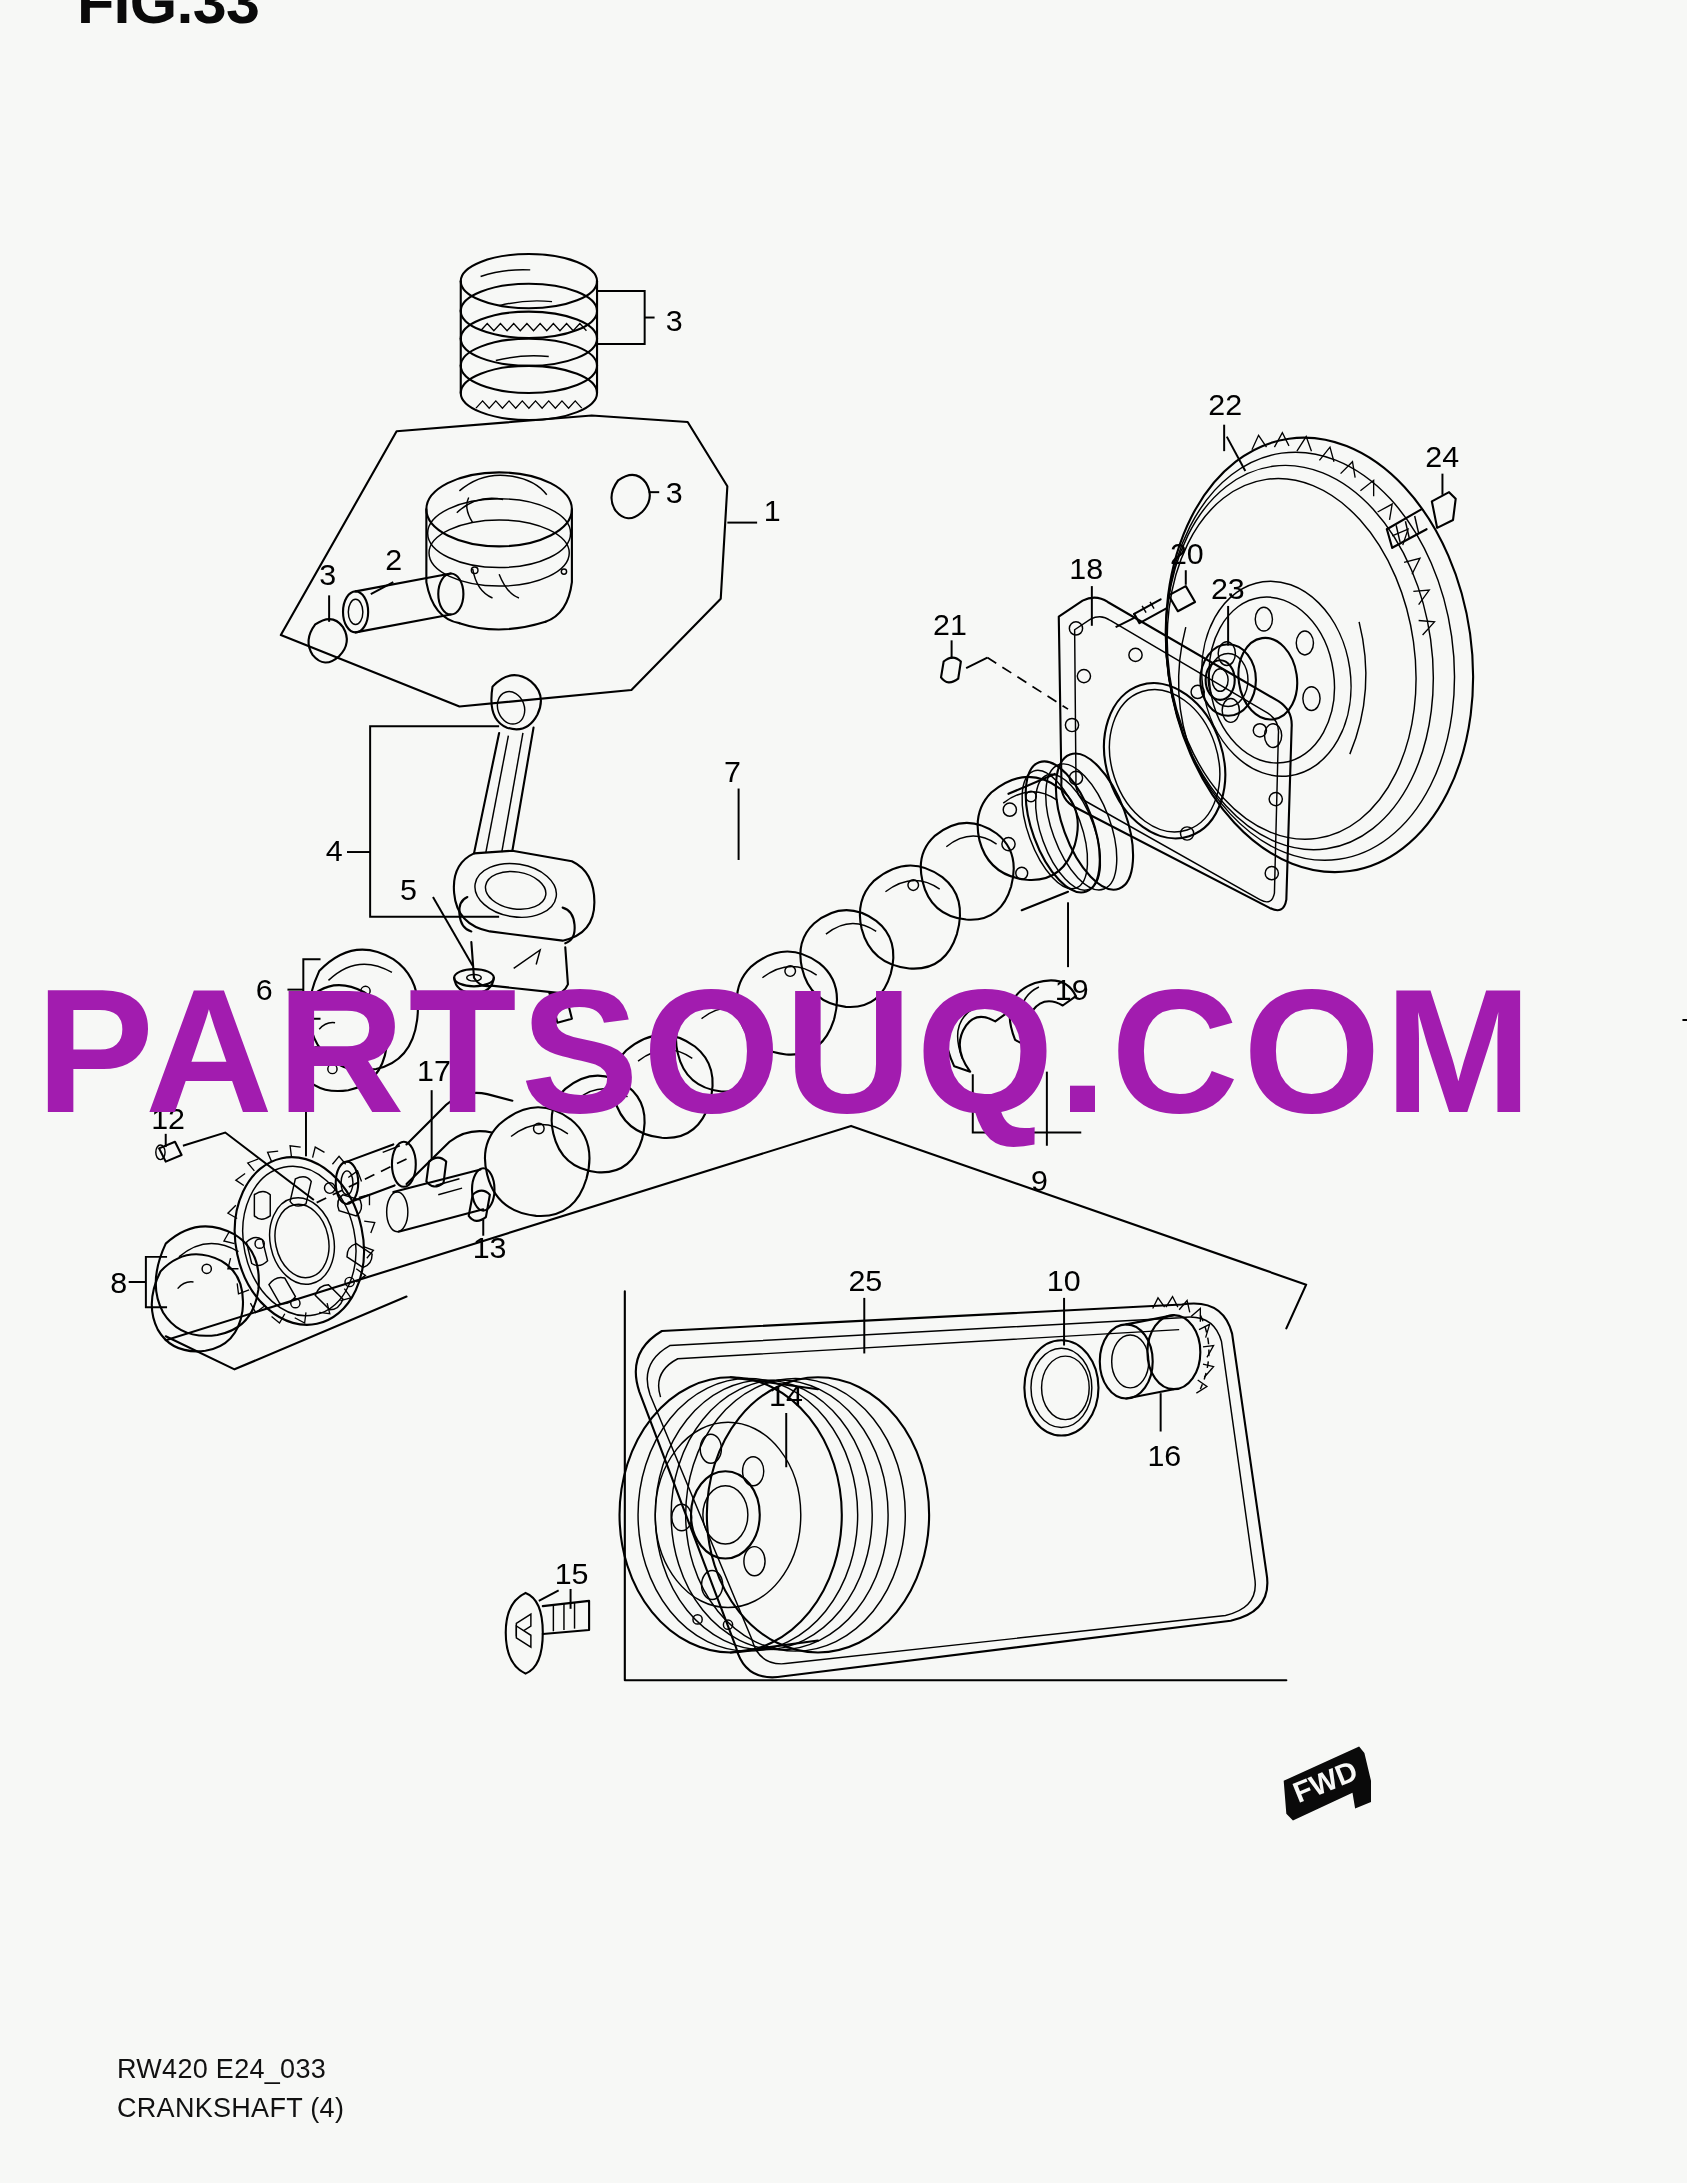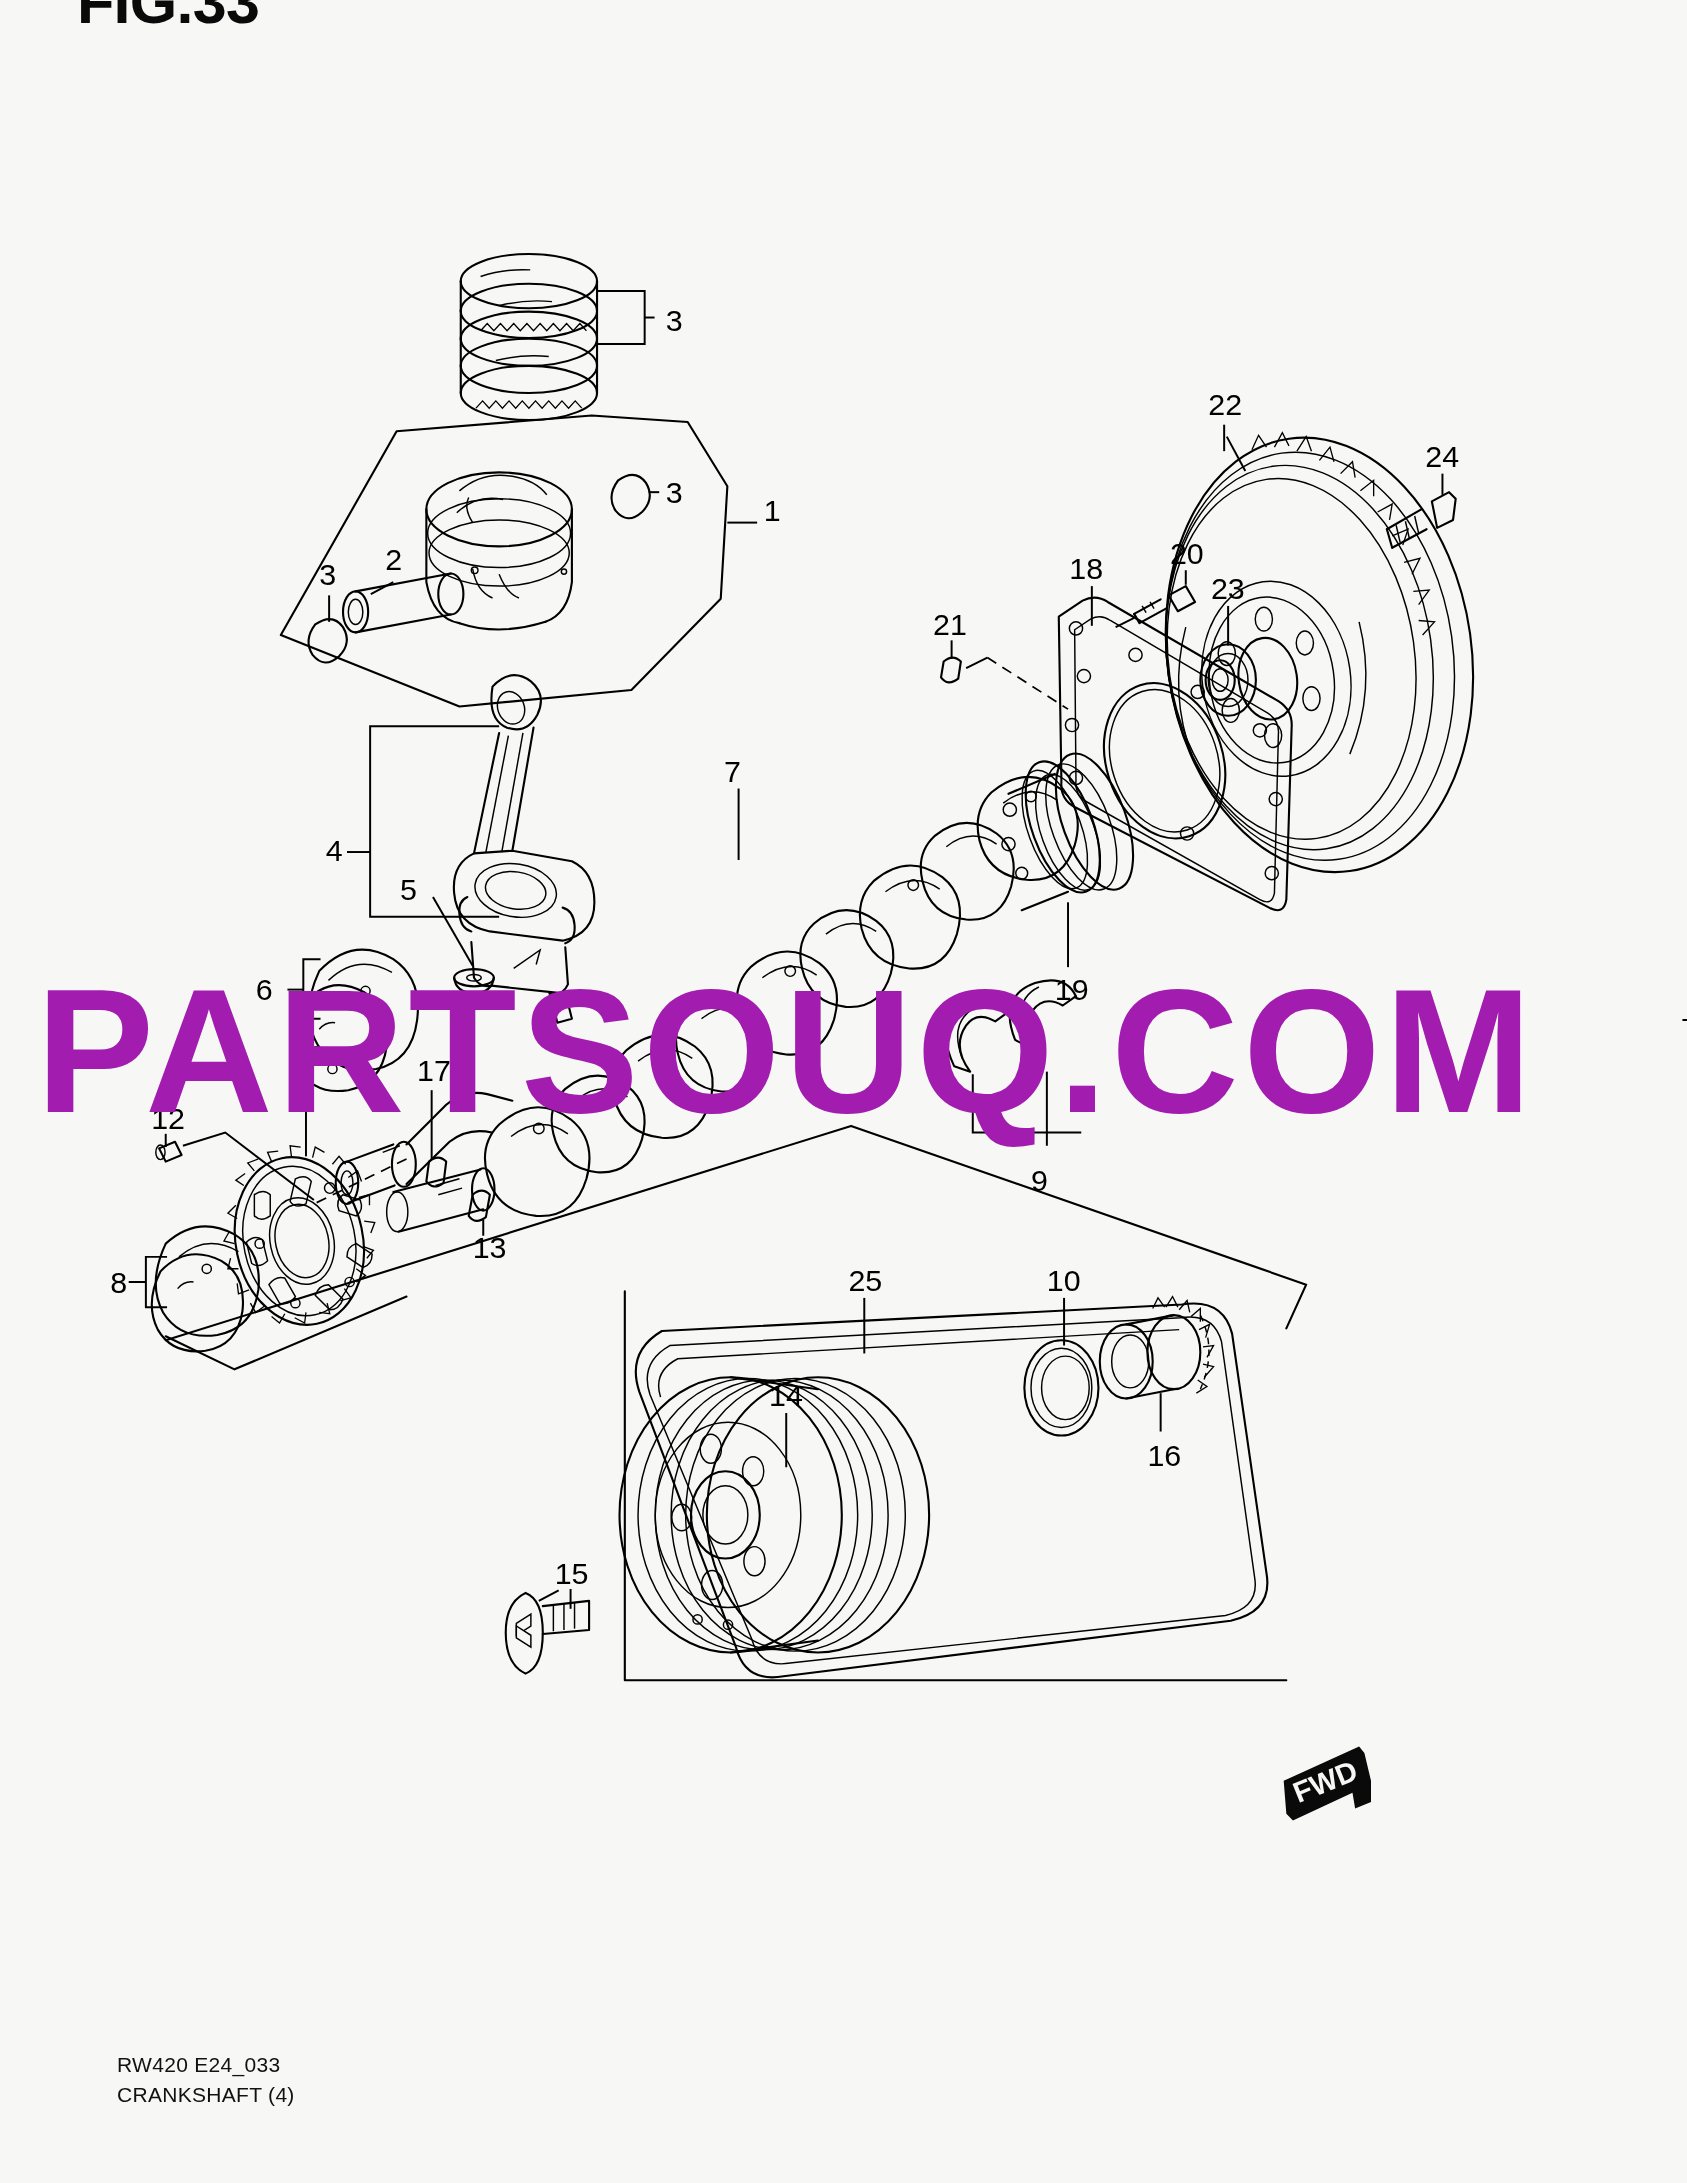--- a/index.html
+++ b/index.html
@@ -27,21 +27,21 @@
     color:#a21caf;
     letter-spacing:4px;
     line-height:1;
     user-select:none;
     white-space:nowrap;
   }
 
   
   .footer{
     position:absolute;left:81px;top:2050px;
-    font-size:21px;color:#111;line-height:1.45;
+    font-size:27px;color:#111;line-height:1.45;
     white-space:nowrap;
   }
   .footer div{letter-spacing:0.3px;}
 
   
   #drawing{position:absolute;left:0;top:0;width:1687px;height:2183px;}
 
   
   .num{
     font-family:"Liberation Sans", sans-serif;

